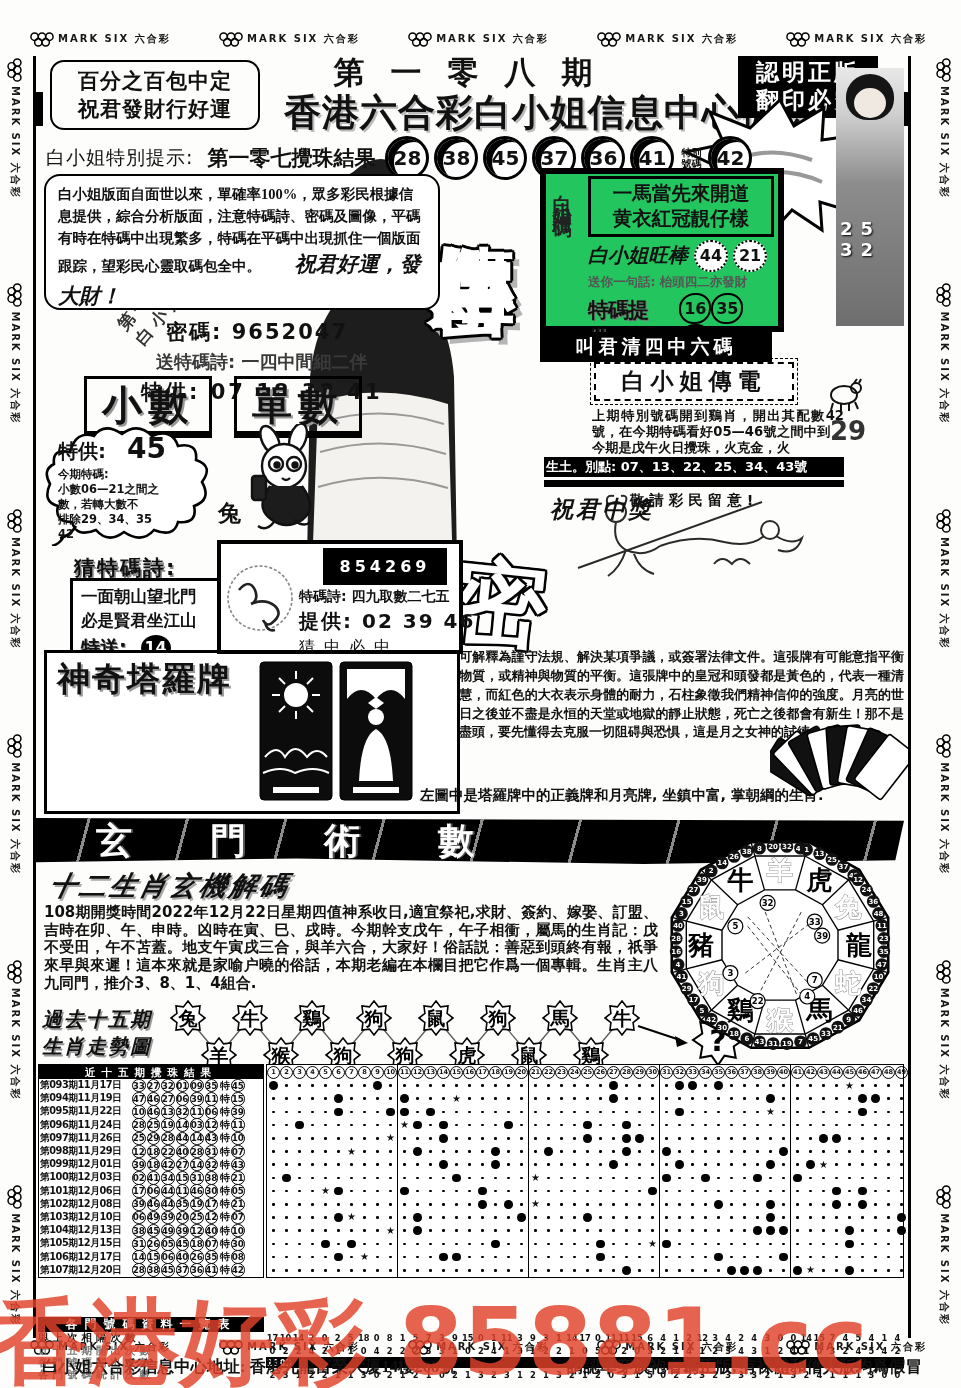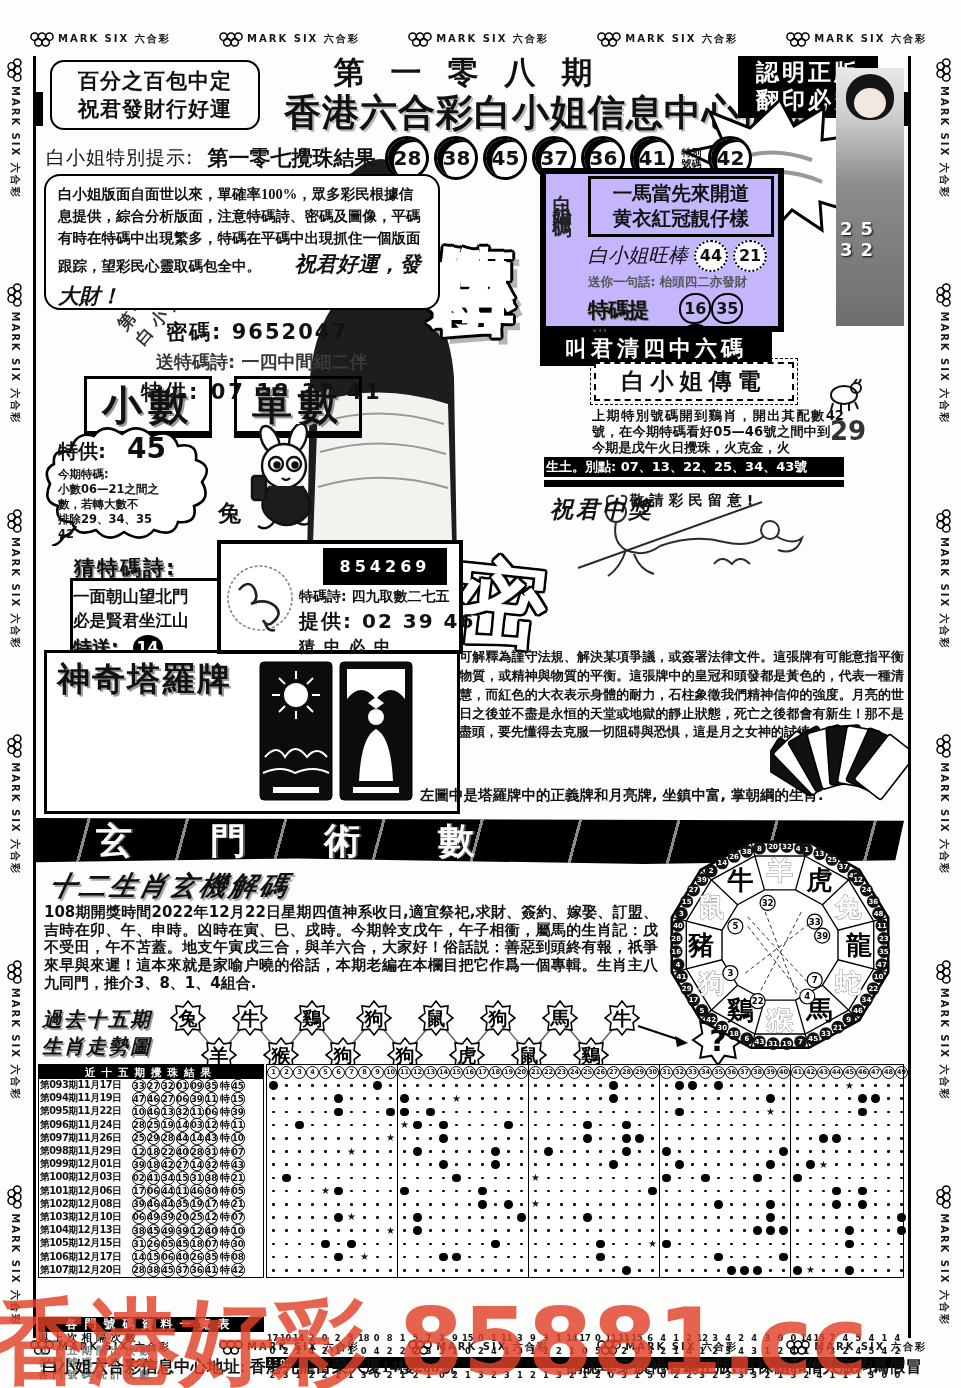--- a/index.html
+++ b/index.html
@@ -57,36 +57,36 @@
   .diag-label span{display:block;transform:translate(38px,60px) rotate(0deg);}
   .diag-l1{letter-spacing:4px;}
   .diag-l2{letter-spacing:6px;}
   
   .woman-svg{left:262px;top:96px;width:165px;height:475px;z-index:0;}
   .vert-title{left:394px;top:122px;height:545px;writing-mode:vertical-rl;font-size:86px;
               font-weight:bold;z-index:1;color:#fff;line-height:1;
               text-shadow:-3px 0 #000,3px 0 #000,0 -3px #000,0 3px #000,-2px -2px #000,
               2px 2px #000,-2px 2px #000,2px -2px #000,7px 7px 0 #b5b5b5;}
   
-  .gift-box{left:504px;top:112px;width:244px;height:164px;background:#c4b5fd;border:6px solid #000;
+  .gift-box{left:504px;top:112px;width:244px;height:164px;background:#22c55e;border:6px solid #000;
             box-sizing:border-box;z-index:2;padding:2px 4px 2px 42px;}
   .gift-vert{position:absolute;left:4px;top:6px;writing-mode:vertical-rl;font-size:19px;
              font-weight:bold;letter-spacing:6px;color:#222;}
   .gift-poem{border:3px solid #000;padding:2px 4px;text-align:center;font-size:19.5px;
              font-weight:900;line-height:1.3;white-space:nowrap;}
   .gift-wang{display:flex;align-items:center;gap:6px;margin-top:3px;}
-  .gift-wang-label{font-size:20px;font-weight:400;font-style:italic;}
+  .gift-wang-label{font-size:20px;font-weight:700;font-style:italic;}
   .bub{width:30px;height:28px;border:2px dotted #000;border-radius:50%;display:inline-flex;
        align-items:center;justify-content:center;font-size:16px;font-weight:bold;background:#fff;}
   .gift-phrase{font-size:12.5px;font-weight:bold;color:#555;margin-top:2px;white-space:nowrap;}
   .gift-special{display:flex;align-items:center;gap:5px;margin-top:2px;}
   .gift-special-label{font-size:21px;font-weight:900;letter-spacing:-1px;text-shadow:1px 1px 0 #777;}
   .bub2{width:28px;height:27px;border:2.5px solid #000;border-radius:50% 45% 50% 45%;
         display:inline-flex;align-items:center;justify-content:center;font-size:16px;font-weight:bold;}
-  .gift-footer{left:504px;top:276px;width:232px;background:#000;color:#fff;font-size:22px;
+  .gift-footer{left:504px;top:276px;width:232px;background:#000;color:#fff;font-size:19px;
                font-weight:bold;letter-spacing:4px;text-align:center;padding:2px 0;z-index:2;}
   .photo-right{left:800px;top:12px;width:68px;height:258px;z-index:1;
                background:linear-gradient(180deg,#e8e8e8 0%,#cfcfcf 18%,#8c8c8c 45%,#6e6e6e 100%);}
   .photo-right .hair{position:absolute;left:10px;top:6px;width:48px;height:46px;border-radius:50% 50% 45% 45%;background:#151515;}
   .photo-right .face{position:absolute;left:18px;top:20px;width:32px;height:30px;border-radius:50%;background:#f0e9e2;}
   .photo-nums{position:absolute;left:4px;top:150px;font-size:18px;font-weight:bold;color:#fff;
               text-shadow:1px 1px 2px #000;letter-spacing:8px;}
   
   .telegram-box{left:508px;top:306px;width:300px;z-index:2;}
   .tg-title{width:196px;margin:0 auto;border:2.5px dashed #000;outline:1.5px dashed #000;outline-offset:3px;
@@ -107,36 +107,36 @@
   .cloud-wrap{left:6px;top:362px;width:182px;height:128px;z-index:2;}
   .cloud-wrap svg{position:absolute;left:0;top:0;width:100%;height:100%;}
   .cloud-text{position:absolute;left:16px;top:14px;width:150px;}
   .cloud-offer{font-size:20px;font-weight:900;}
   .cloud-offer em{font-style:normal;font-size:28px;margin-left:14px;}
   .cloud-lines{font-size:11.5px;font-weight:bold;line-height:1.3;margin-top:2px;}
   .rabbit-svg{left:204px;top:368px;width:88px;height:110px;z-index:2;}
   .rabbit-char{left:182px;top:442px;font-size:23px;font-weight:bold;z-index:2;}
   .poem-title{left:38px;top:498px;font-size:21px;font-weight:900;letter-spacing:2px;z-index:2;
               text-shadow:1.5px 1.5px 0 #888;}
-  .poem-box{left:34px;top:522px;width:150px;border:3.5px solid #000;padding:4px 0;background:#fff;
+  .poem-box{left:34px;top:522px;width:150px;border:3.5px solid #000;padding:4px 8px;background:#fff;
             z-index:2;}
   .poem-box .line{font-size:16.5px;font-weight:bold;line-height:1.45;white-space:nowrap;}
   .poem-send{display:flex;align-items:center;gap:14px;margin-top:2px;}
   .poem-send-label{font-size:19px;font-weight:900;text-shadow:1px 1px 0 #777;}
   .pill{background:#000;color:#fff;border-radius:50%;width:30px;height:26px;display:inline-flex;
         align-items:center;justify-content:center;font-size:16px;font-weight:bold;}
   
   .secret-box{left:181px;top:484px;width:246px;height:114px;border:4px solid #000;background:#fff;
               box-sizing:border-box;z-index:3;padding:4px 6px 2px 78px;}
   .scribble-svg{position:absolute;left:4px;top:12px;width:70px;height:84px;}
   .secret-code{width:124px;margin-left:24px;background:#000;color:#fff;text-align:center;
                font-size:16px;font-weight:bold;letter-spacing:4px;padding:9px 0;}
   .secret-poem{font-size:14px;font-weight:900;margin-top:3px;white-space:nowrap;}
   .secret-offer{font-size:20px;font-weight:bold;margin-top:2px;letter-spacing:2px;white-space:nowrap;}
-  .secret-foot{font-size:16px;font-weight:700;letter-spacing:9px;margin-top:2px;}
+  .secret-foot{font-size:16px;font-weight:400;letter-spacing:9px;margin-top:2px;}
   .seal-mi{left:418px;top:486px;font-size:92px;font-weight:bold;z-index:1;transform:rotate(6deg);
            color:#fff;text-shadow:-2.5px 0 #000,2.5px 0 #000,0 -2.5px #000,0 2.5px #000,
            -2px -2px #000,2px 2px #000,-2px 2px #000,2px -2px #000;}
   
   .tarot-frame{left:8px;top:594px;width:410px;height:158px;border:3px solid #000;background:#fff;z-index:2;}
   .tarot-title{position:absolute;left:10px;top:4px;font-size:33px;font-weight:900;letter-spacing:2px;
                text-shadow:2px 2px 0 #999;}
   .card{position:absolute;top:8px;width:74px;height:140px;}
   .card1{left:212px;} .card2{left:292px;}
   .tarot-text{left:384px;top:592px;width:484px;font-size:13px;font-weight:bold;line-height:1.45;

